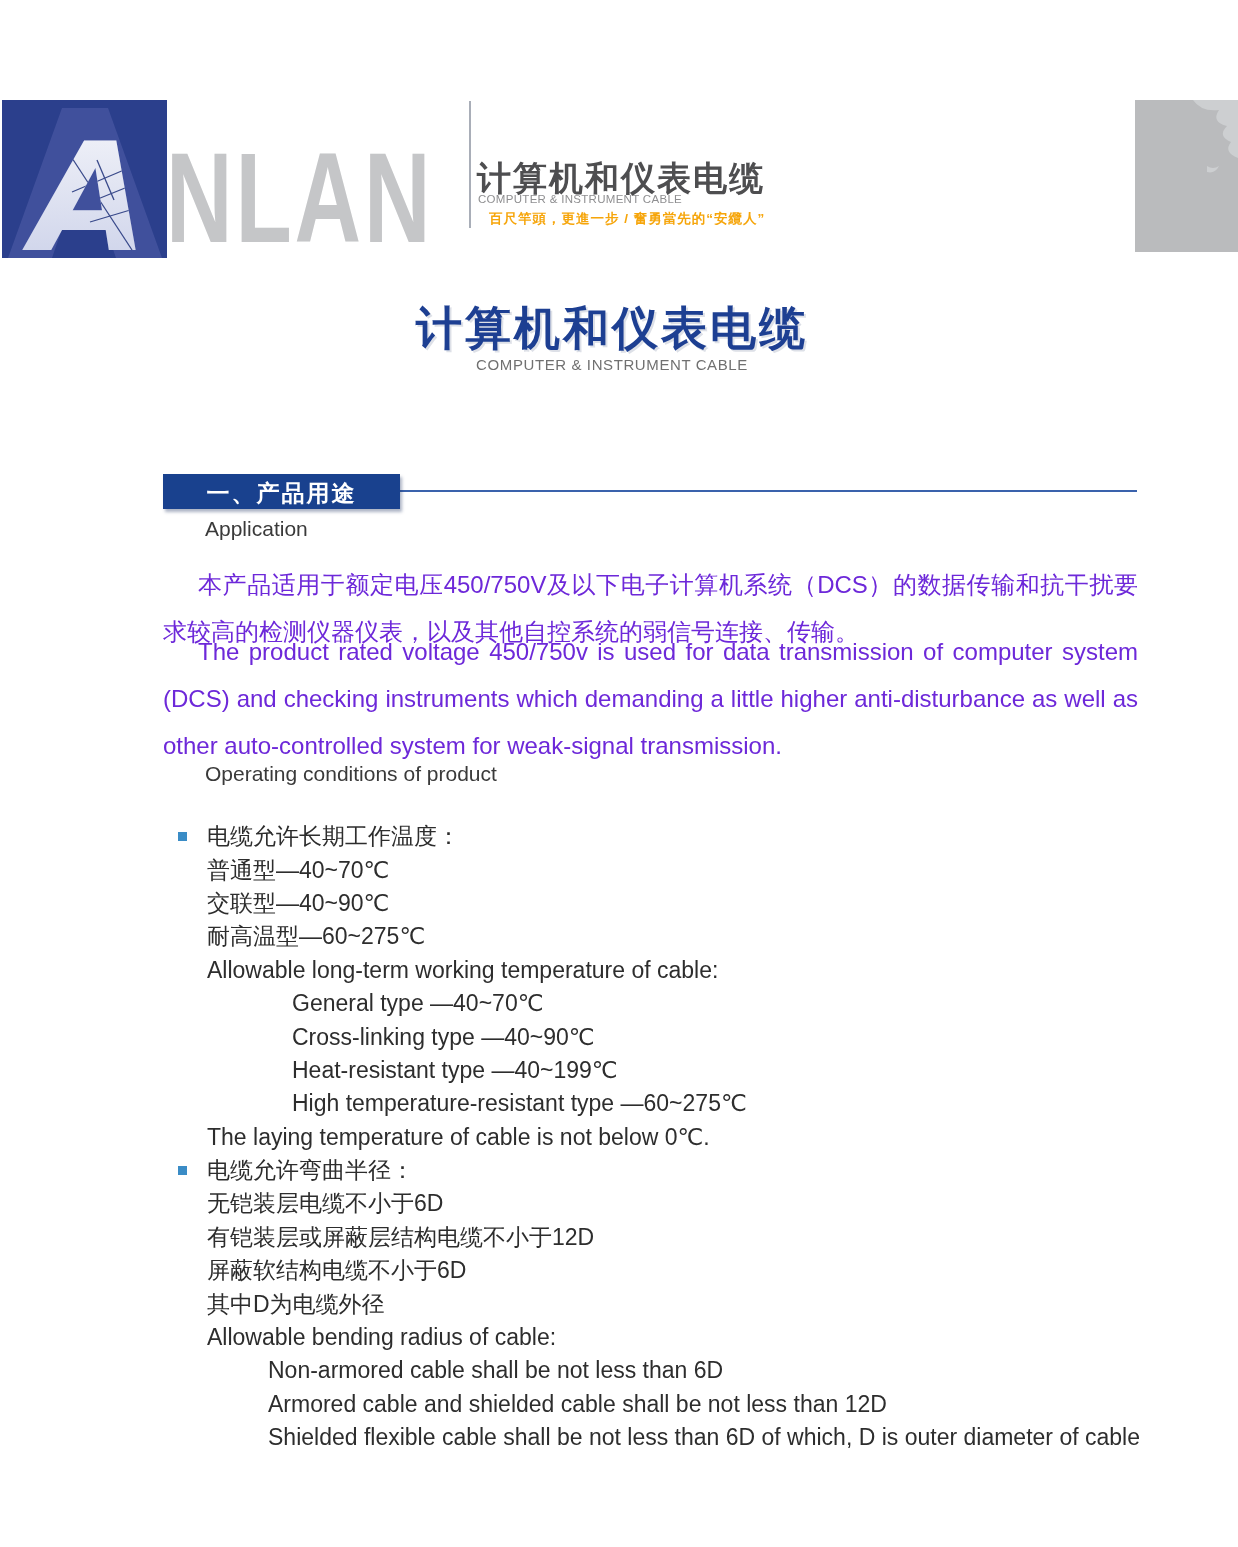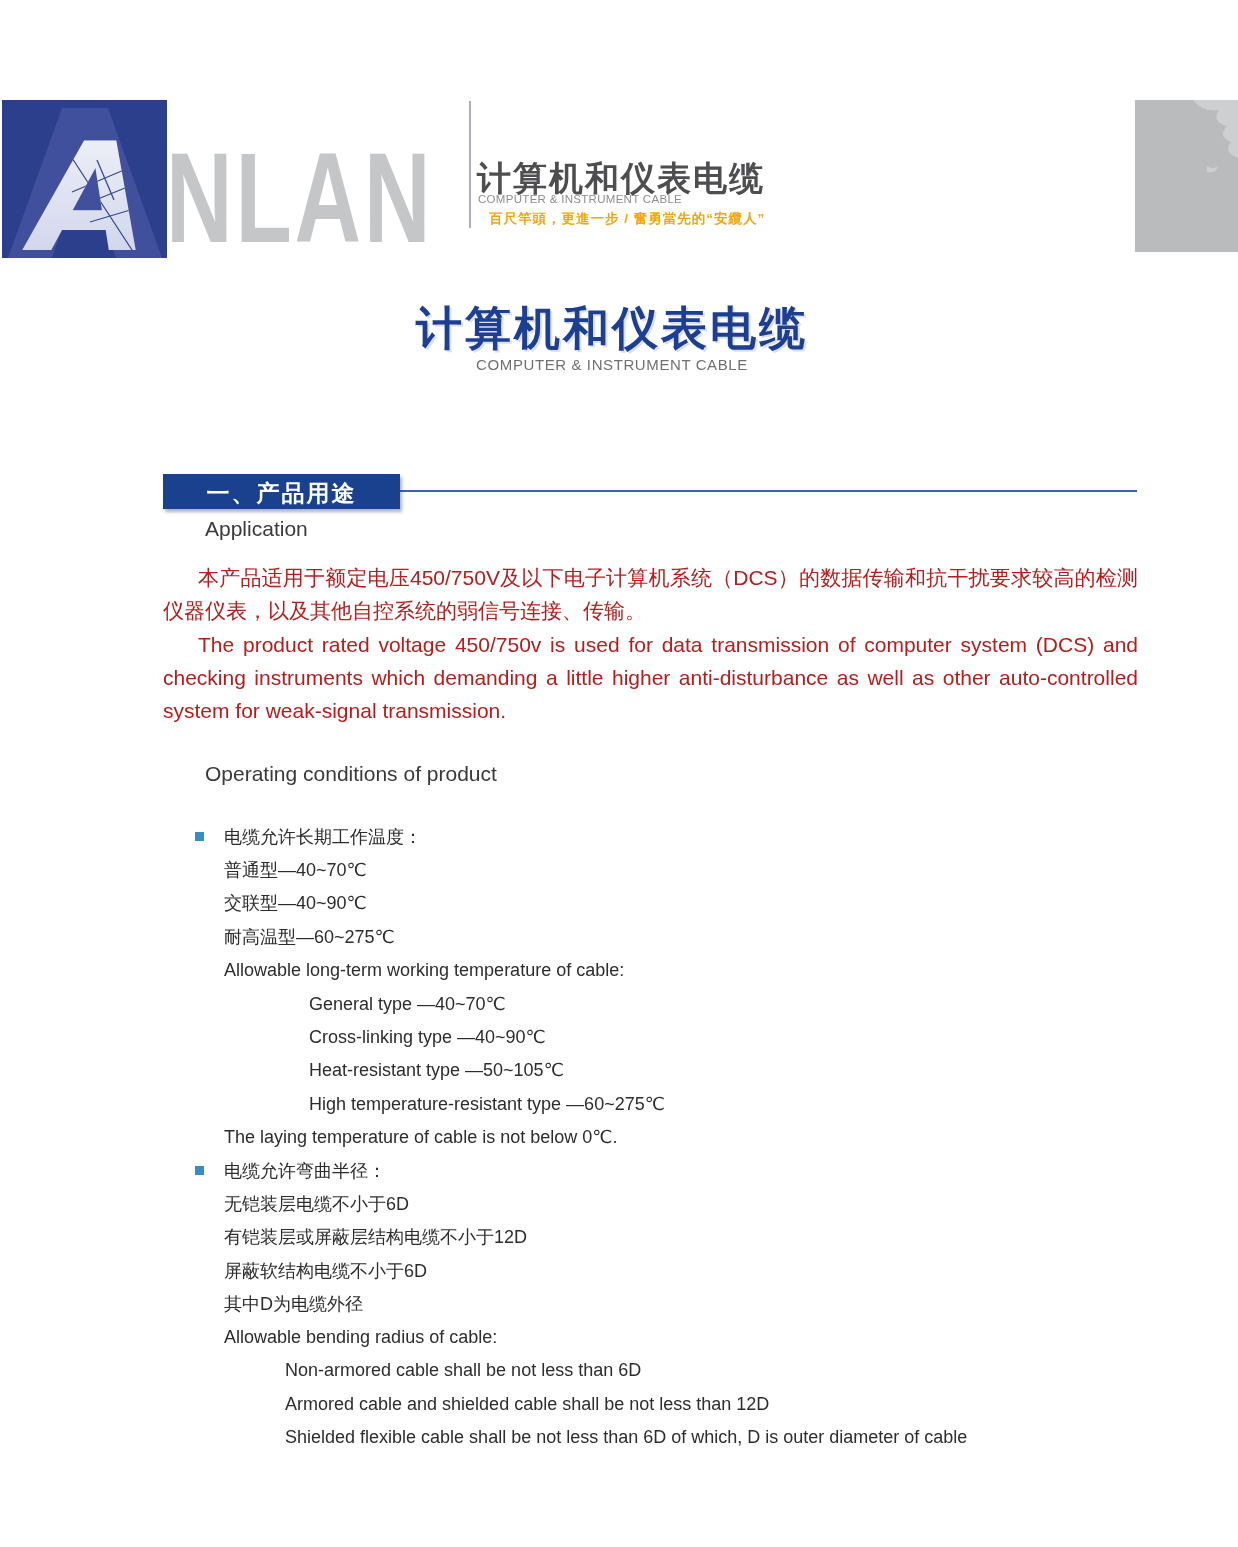--- a/index.html
+++ b/index.html
@@ -53,28 +53,28 @@
   .sec-box {
     position:absolute; left:0; top:0; width:237px; height:35px; background:#19418e;
     color:#ffffff; font-size:23px; font-weight:bold; letter-spacing:2px;
     display:flex; align-items:flex-end; justify-content:center;
     box-shadow:2px 3px 3px rgba(20,40,90,0.35);
   }
   .sub-label { position:absolute; left:205px; font-size:21px; color:#3a3a3a; }
 
   
   .para {
-    position:absolute; left:163px; width:975px; font-size:21px;
-    line-height:33px; text-align:justify; text-indent:35px; color:#b91c1c;
+    position:absolute; left:163px; width:975px; font-size:24px;
+    line-height:47px; text-align:justify; text-indent:35px; color:#6d28d9;
   }
   .para-cn { top:561px; }
   .para-en { top:628px; }
 
   
-  .cond-list { position:absolute; left:207px; top:820px; width:932px; font-size:18px; color:#2d2d2d;margin-left:17px; }
+  .cond-list { position:absolute; left:207px; top:820px; width:932px; font-size:23px; color:#2d2d2d; }
   .cond-line { position:relative; height:33.4px; display:flex; align-items:center; white-space:nowrap; }
   .cond-line.indent1 { padding-left:85px; }
   .cond-line.indent2 { padding-left:61px; }
   .bullet-icon {
     position:absolute; left:-29px; top:50%; margin-top:-5px;
     width:9px; height:9px; background:#3a8cc6; display:block;
   }
 </style>
 </head>
 <body>
@@ -154,21 +154,21 @@
       <div class="cond-line plain">
         <span>Allowable long-term working temperature of cable:</span>
       </div>
       <div class="cond-line indent1">
         <span>General type —40~70℃</span>
       </div>
       <div class="cond-line indent1">
         <span>Cross-linking type —40~90℃</span>
       </div>
       <div class="cond-line indent1">
-        <span>Heat-resistant type —50~105℃</span>
+        <span>Heat-resistant type —40~199℃</span>
       </div>
       <div class="cond-line indent1">
         <span>High temperature-resistant type —60~275℃</span>
       </div>
       <div class="cond-line plain">
         <span>The laying temperature of cable is not below 0℃.</span>
       </div>
       <div class="cond-line bullet">
         <span class="bullet-icon"></span>
         <span>电缆允许弯曲半径：</span>

